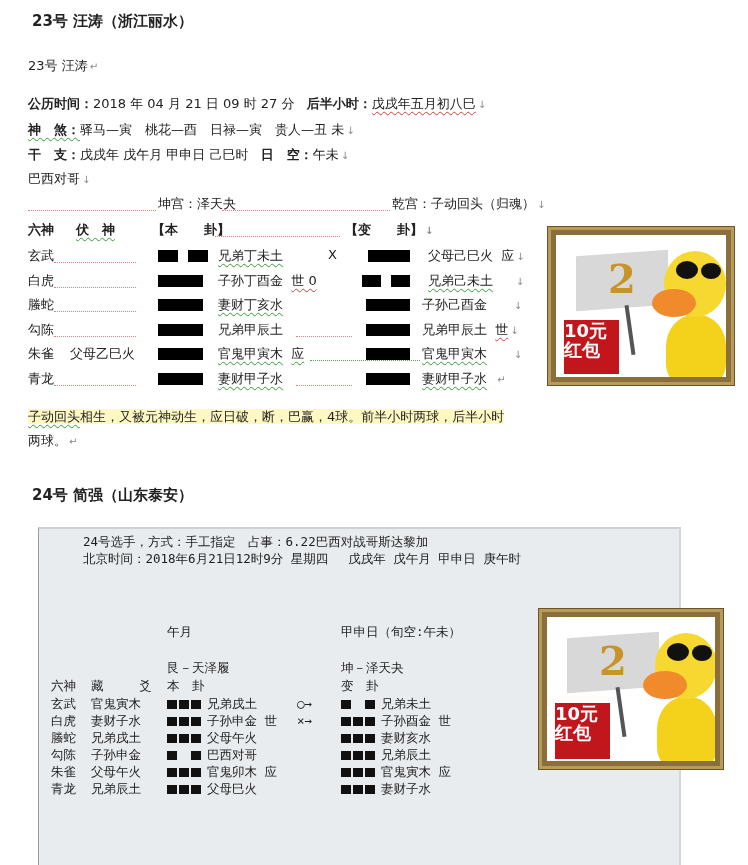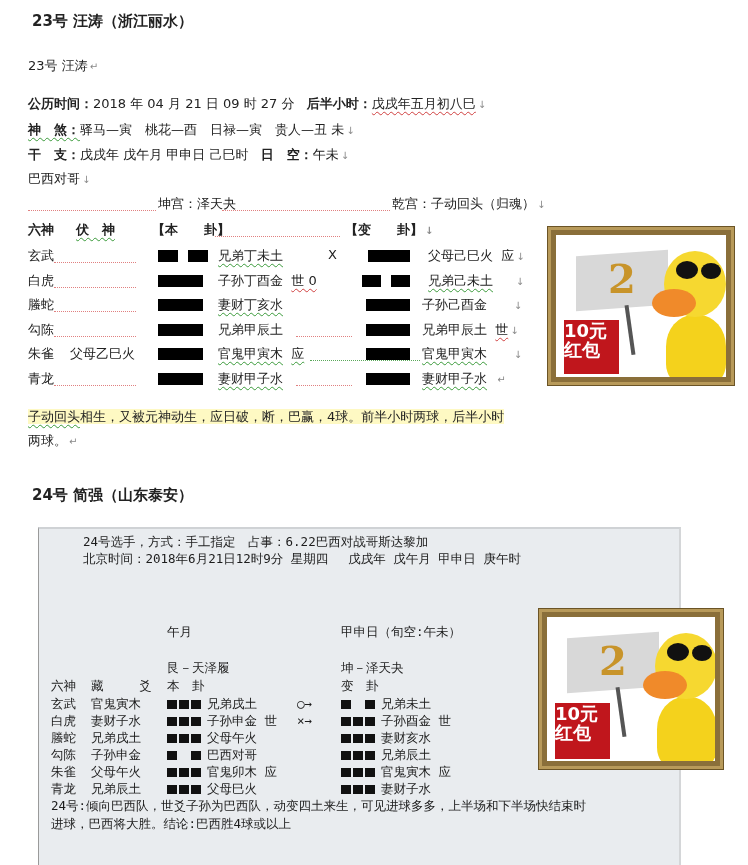--- a/index.html
+++ b/index.html
@@ -209,24 +209,20 @@
     <div class="abs mono" style="left:342px;top:166px;line-height:17px;">
       <div>兄弟未土</div>
       <div>子孙酉金 世</div>
       <div>妻财亥水</div>
       <div>兄弟辰土</div>
       <div>官鬼寅木 应</div>
       <div>妻财子水</div>
     </div>
   </div>
 
-  <div class="abs mono" style="left:12px;top:268px;line-height:18px;">
-    <div>24号:倾向巴西队，世爻子孙为巴西队，动变四土来生，可见进球多多，上半场和下半场快结束时</div>
-    <div>进球，巴西将大胜。结论:巴西胜4球或以上</div>
-  </div>
 </div>
 
 <div class="frame" style="left:538px;top:608px;width:184px;height:160px;">
   <div class="inner">
     <div class="sign" style="left:20px;top:18px;width:92px;height:55px;"></div>
     <div class="two" style="left:52px;top:20px;font-size:40px;">2</div>
     <div class="stick" style="left:72px;top:70px;height:50px;"></div>
     <div class="duck-body" style="left:110px;top:80px;width:60px;height:72px;"></div>
     <div class="duck-head" style="left:108px;top:16px;width:62px;height:66px;"></div>
     <div class="beak" style="left:96px;top:54px;width:44px;height:28px;"></div>

